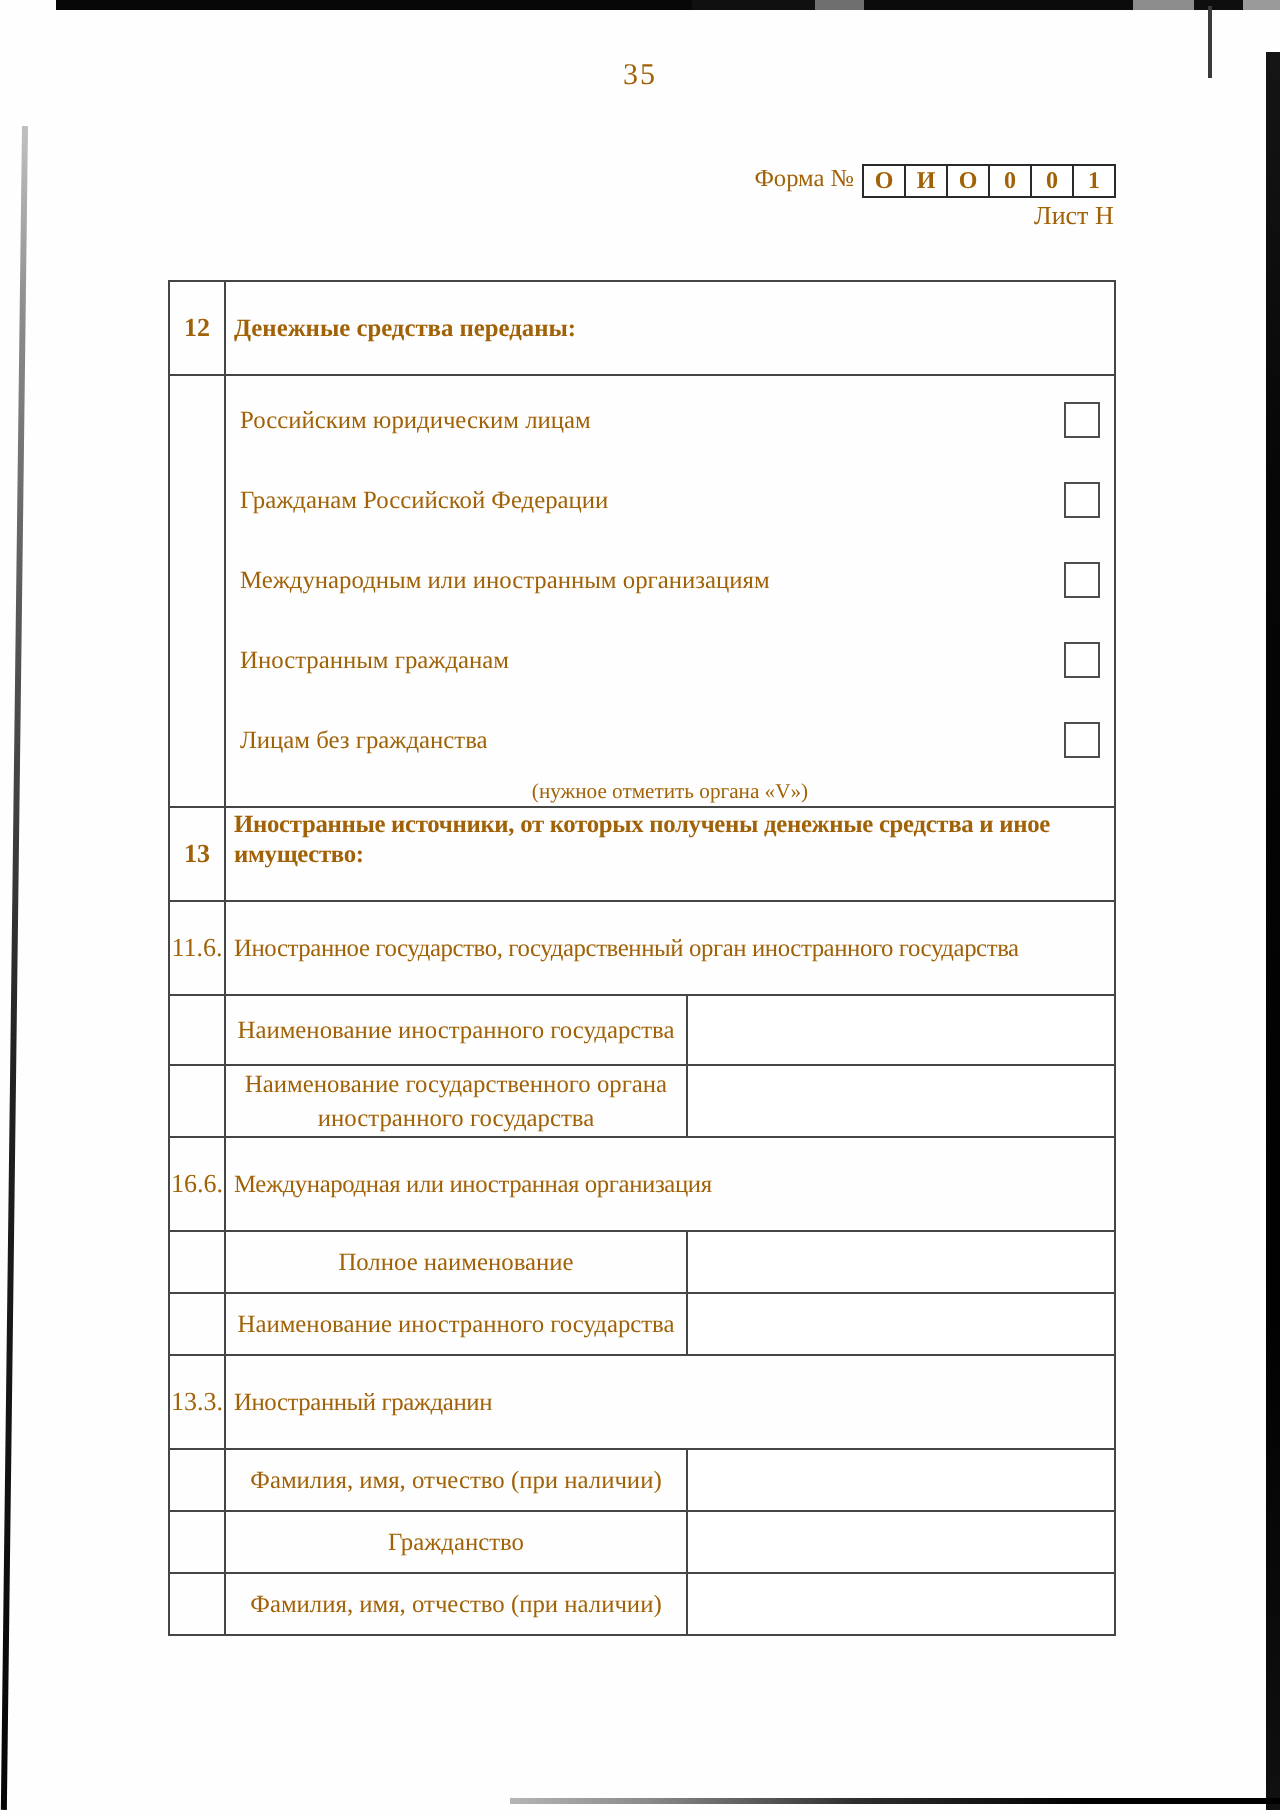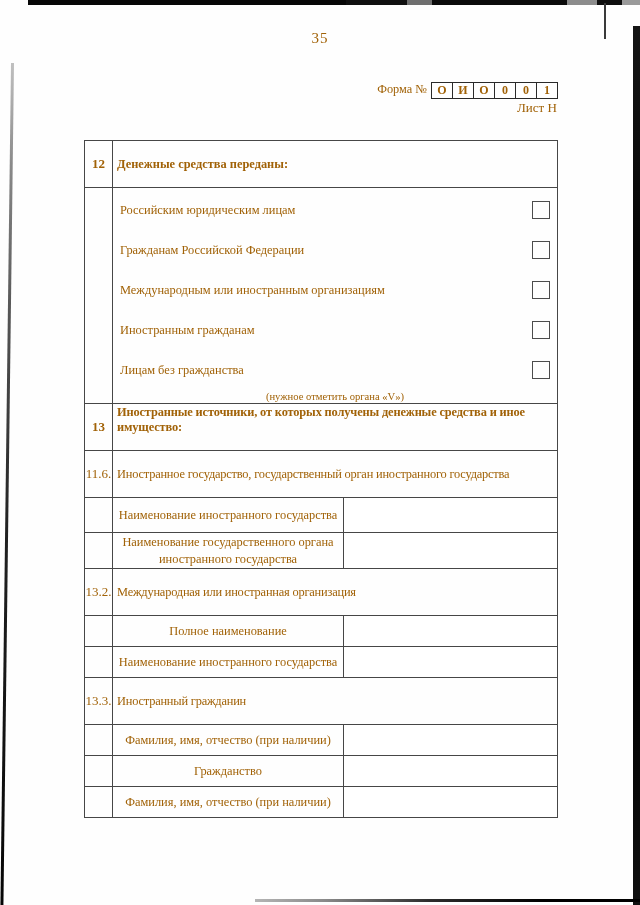--- a/index.html
+++ b/index.html
@@ -139,21 +139,21 @@
         <td class="flabel">Наименование иностранного государства</td>
         <td class="fvalue"></td>
       </tr>
       <tr style="height:36px">
         <td class="num"></td>
         <td class="flabel">Наименование государственного органа иностранного государства</td>
         <td class="fvalue"></td>
       </tr>
 
       <tr style="height:15px">
-        <td class="num">13.2.</td>
+        <td class="num">16.6.</td>
         <td colspan="2" class="sub-title">Международная или иностранная организация</td>
       </tr>
       <tr style="height:30px">
         <td class="num"></td>
         <td class="flabel">Полное наименование</td>
         <td class="fvalue"></td>
       </tr>
       <tr style="height:30px">
         <td class="num"></td>
         <td class="flabel">Наименование иностранного государства</td>

